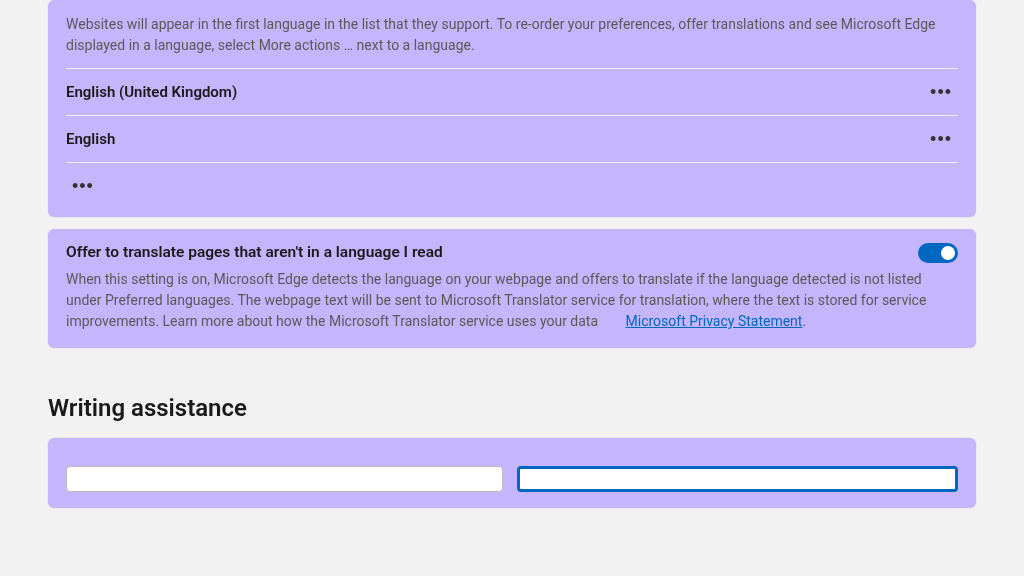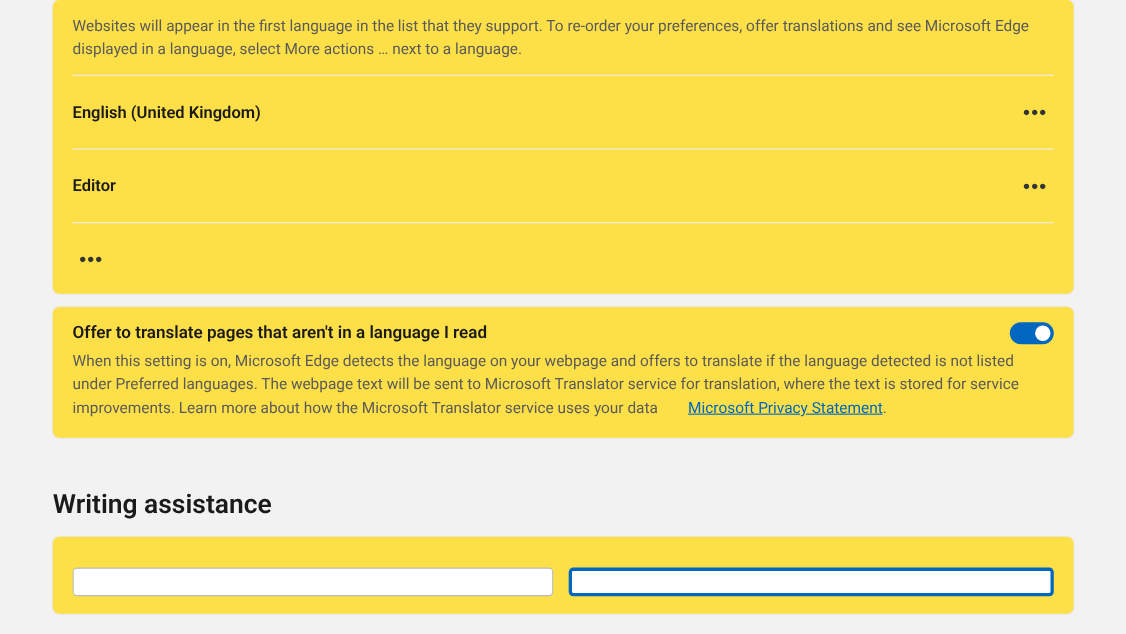--- a/index.html
+++ b/index.html
@@ -8,37 +8,37 @@
     background: #f2f2f2;
     width: 1024px;
     height: 576px;
     overflow: hidden;
     color: #1a1a1a;
   }
   .container {
     padding: 0 48px;
   }
   .card {
-    background: #fde047;
+    background: #c4b5fd;
     border-radius: 6px;
     margin-bottom: 12px;
     padding: 14px 18px 16px 18px;
     box-shadow: 0 0 0 1px rgba(0,0,0,0.03);
   }
   .intro-text {
     color: #5a5a5a;
     font-size: 14px;
     line-height: 1.5;
     margin-bottom: 12px;
   }
   .lang-row {
     display: flex;
     align-items: center;
     justify-content: space-between;
-    padding: 20px 0;
+    padding: 10px 0;
     border-top: 1px solid #eee;
   }
   .lang-row:first-of-type {
     border-top: 1px solid #eee;
   }
   .lang-label {
     font-weight: 600;
     font-size: 15px;
   }
   .more-btn {
@@ -121,21 +121,21 @@
     <p class="intro-text">Websites will appear in the first language in the list that they support. To re-order your preferences, offer translations and see Microsoft Edge displayed in a language, select More actions … next to a language.</p>
 
     <div class="lang-row">
       <span class="lang-label">English (United Kingdom)</span>
       <button class="more-btn">
         <span>•••</span>
       </button>
     </div>
 
     <div class="lang-row">
-      <span class="lang-label">Editor</span>
+      <span class="lang-label">English</span>
       <button class="more-btn">
         <span>•••</span>
       </button>
     </div>
 
     <div class="lang-row" style="padding-bottom:18px;">
       <button class="more-btn">
         <span>•••</span>
       </button>
     </div>

